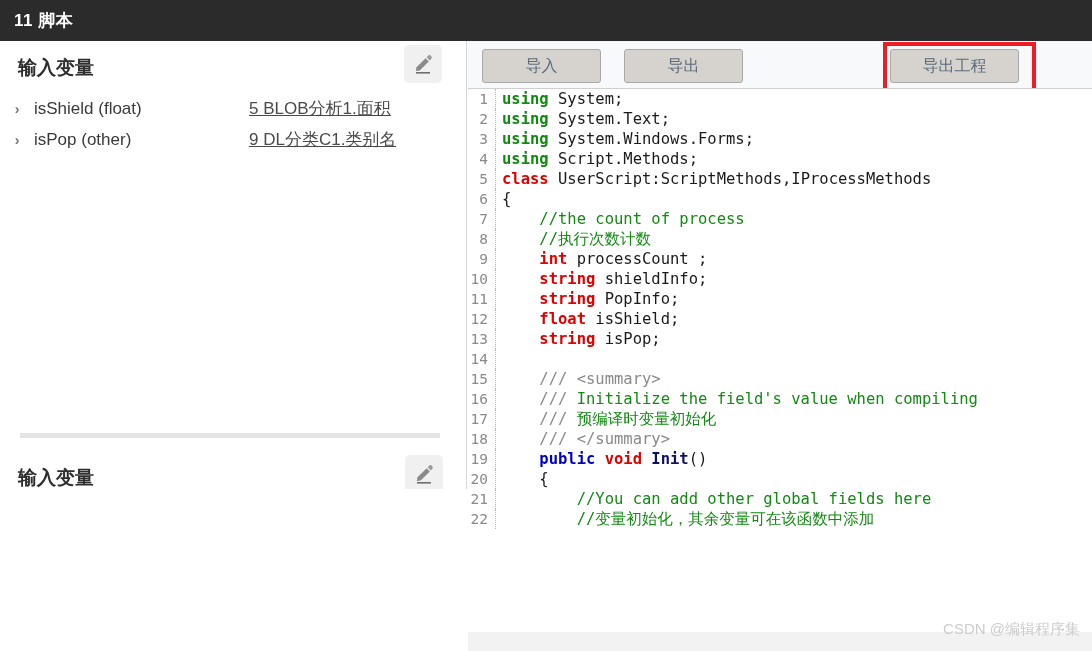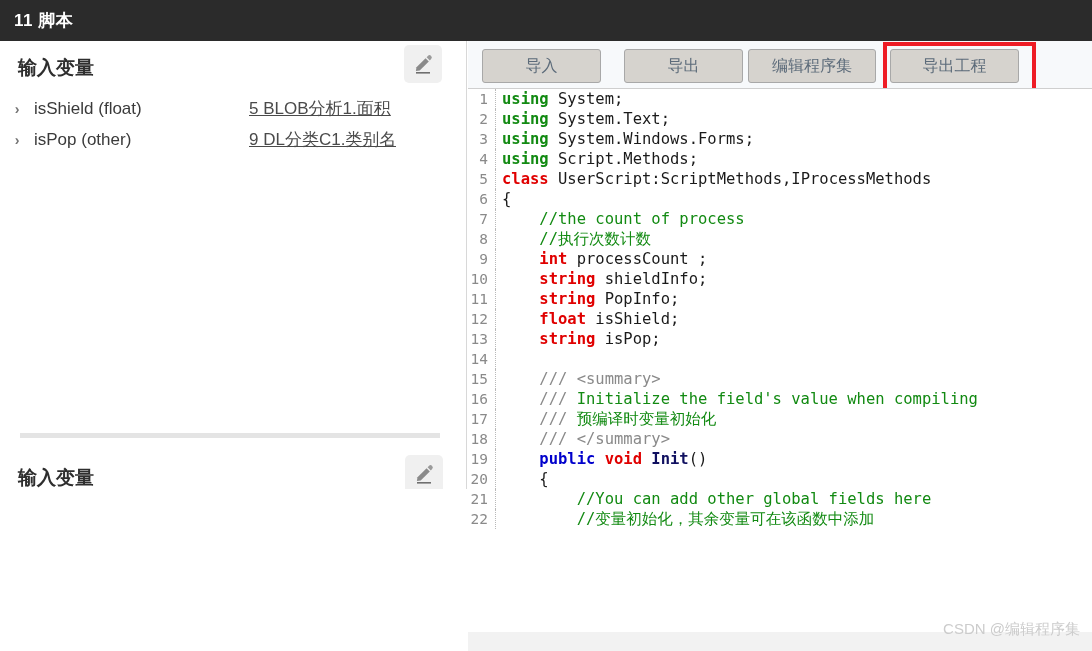--- a/index.html
+++ b/index.html
@@ -282,21 +282,20 @@
     </div>
   </div>
 
 </div>
 
 <div id="right-pane">
 
   <div id="toolbar">
     <div class="tb-btn" id="btn-import">导入</div>
     <div class="tb-btn" id="btn-export">导出</div>
-    <div class="tb-btn" id="btn-asm">编辑程序集</div>
     <div class="tb-btn" id="btn-expproj">导出工程</div>
     <div id="red-highlight"></div>
   </div>
 
   <div id="editor">
     <div id="code-area"><div class="code-line"><span class="gut">1</span><span class="code-txt"><span class="k-using">using</span><span class="plain"> System;</span></span></div><div class="code-line"><span class="gut">2</span><span class="code-txt"><span class="k-using">using</span><span class="plain"> System.Text;</span></span></div><div class="code-line"><span class="gut">3</span><span class="code-txt"><span class="k-using">using</span><span class="plain"> System.Windows.Forms;</span></span></div><div class="code-line"><span class="gut">4</span><span class="code-txt"><span class="k-using">using</span><span class="plain"> Script.Methods;</span></span></div><div class="code-line"><span class="gut">5</span><span class="code-txt"><span class="k-red">class</span><span class="plain"> UserScript:ScriptMethods,IProcessMethods</span></span></div><div class="code-line"><span class="gut">6</span><span class="code-txt"><span class="plain">{</span></span></div><div class="code-line"><span class="gut">7</span><span class="code-txt"><span class="cmt">    //the count of process</span></span></div><div class="code-line"><span class="gut">8</span><span class="code-txt"><span class="cmt">    //执行次数计数</span></span></div><div class="code-line"><span class="gut">9</span><span class="code-txt"><span class="plain">    </span><span class="k-red">int</span><span class="plain"> processCount ;</span></span></div><div class="code-line"><span class="gut">10</span><span class="code-txt"><span class="plain">    </span><span class="k-red">string</span><span class="plain"> shieldInfo;</span></span></div><div class="code-line"><span class="gut">11</span><span class="code-txt"><span class="plain">    </span><span class="k-red">string</span><span class="plain"> PopInfo;</span></span></div><div class="code-line"><span class="gut">12</span><span class="code-txt"><span class="plain">    </span><span class="k-red">float</span><span class="plain"> isShield;</span></span></div><div class="code-line"><span class="gut">13</span><span class="code-txt"><span class="plain">    </span><span class="k-red">string</span><span class="plain"> isPop;</span></span></div><div class="code-line"><span class="gut">14</span><span class="code-txt"><span class="plain"></span></span></div><div class="code-line"><span class="gut">15</span><span class="code-txt"><span class="doc-slash">    /// </span><span class="doc-tag">&lt;summary&gt;</span></span></div><div class="code-line"><span class="gut">16</span><span class="code-txt"><span class="doc-slash">    /// </span><span class="doc-txt">Initialize the field's value when compiling</span></span></div><div class="code-line"><span class="gut">17</span><span class="code-txt"><span class="doc-slash">    /// </span><span class="doc-txt">预编译时变量初始化</span></span></div><div class="code-line"><span class="gut">18</span><span class="code-txt"><span class="doc-slash">    /// </span><span class="doc-tag">&lt;/summary&gt;</span></span></div><div class="code-line"><span class="gut">19</span><span class="code-txt"><span class="plain">    </span><span class="k-blue">public</span><span class="plain"> </span><span class="k-red">void</span><span class="plain"> </span><span class="k-navy">Init</span><span class="plain">()</span></span></div><div class="code-line"><span class="gut">20</span><span class="code-txt"><span class="plain">    {</span></span></div><div class="code-line"><span class="gut">21</span><span class="code-txt"><span class="cmt">        //You can add other global fields here</span></span></div><div class="code-line"><span class="gut">22</span><span class="code-txt"><span class="cmt">        //变量初始化，其余变量可在该函数中添加</span></span></div></div>
   </div>
 
   <div id="editor-bottom-strip"></div>
 </div>

